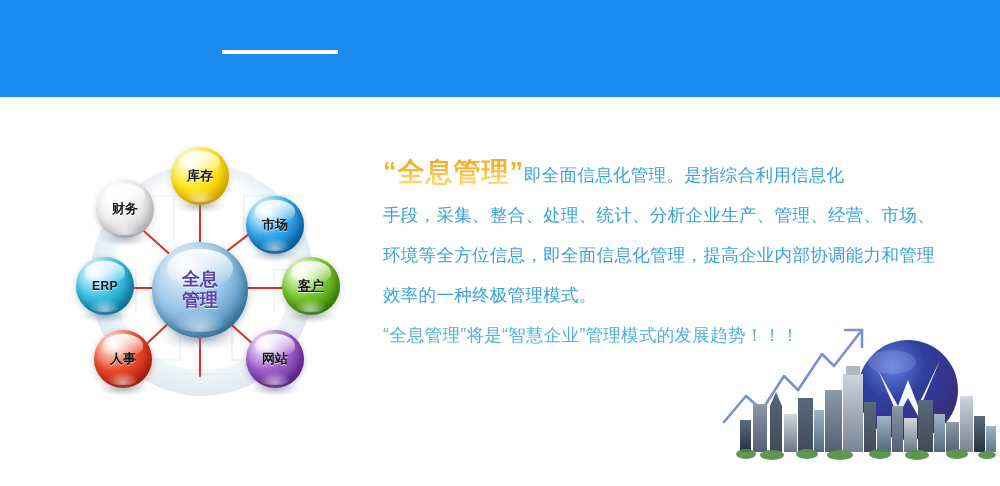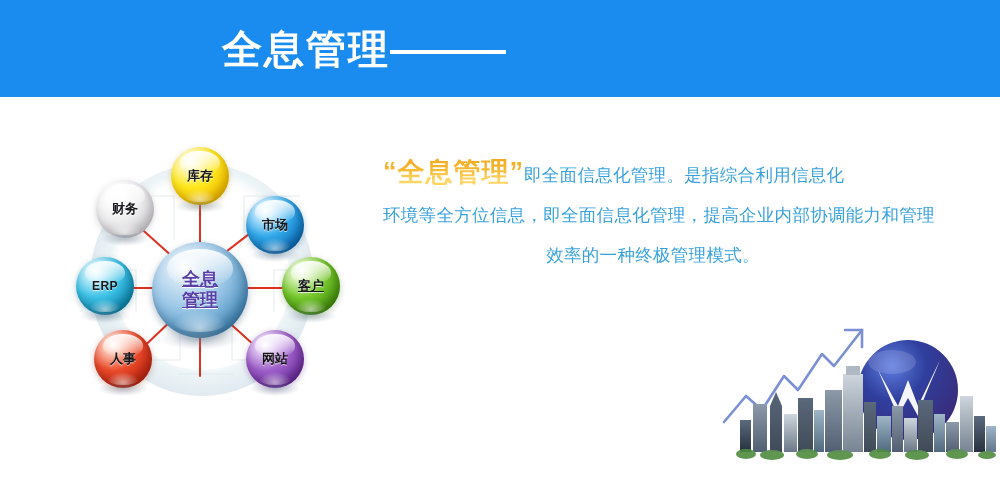--- a/index.html
+++ b/index.html
@@ -97,21 +97,20 @@
   }
 
   .n-center{
     left:108px;top:102px;width:96px;height:96px;font-size:0;
     background:radial-gradient(circle at 34% 26%, #ffffff 0%, #cfe4f4 18%, #9ec9e8 42%, #5b9cc9 72%, #2e6f9e 95%);
     box-shadow:inset -4px -6px 12px rgba(20,60,90,.45), 0 3px 7px rgba(40,70,100,.35);
   }
   .n-center .lbl{
     font-size:18px;line-height:21px;color:#5b3fa8;font-weight:bold;text-align:left;
     text-shadow:0 1px 0 rgba(255,255,255,.8);
-    text-decoration:underline;
   }
   .n-sub{width:58px;height:58px;font-size:13px;}
   .n-sub .lbl{font-size:13px;line-height:14px;text-align:center;}
   .n-sub.small .lbl{font-size:12px;}
 
   .n-kucun{left:127px;top:7px;
     background:radial-gradient(circle at 33% 25%, #ffffff 0%, #fff9c4 14%, #ffe81f 44%, #f5c400 72%, #c79400 97%);
     box-shadow:inset -3px -5px 10px rgba(150,110,0,.45), 0 2px 6px rgba(150,120,0,.30);}
   .n-caiwu{left:52px;top:40px;
     background:radial-gradient(circle at 33% 25%, #ffffff 0%, #fdfdfd 16%, #ededee 46%, #d5d3d6 74%, #b6b3ba 97%);
@@ -136,21 +135,21 @@
     background:radial-gradient(circle at 33% 25%, #ffffff 0%, #e2f7c9 13%, #76c72c 45%, #4d9a12 74%, #2f6b08 97%);
     box-shadow:inset -3px -5px 10px rgba(30,75,5,.45), 0 2px 6px rgba(50,100,20,.30);text-decoration:underline;}
   .n-shichang{left:202px;top:56px;
     background:radial-gradient(circle at 33% 25%, #ffffff 0%, #cdeeff 13%, #31a8ea 45%, #1378c0 74%, #0a5590 97%);
     box-shadow:inset -3px -5px 10px rgba(0,50,95,.45), 0 2px 6px rgba(10,70,120,.30);align-items:center;}
 
   
   .copy{
     position:absolute;left:383px;top:152px;width:540px;
   }
-  .copy p{margin:0;text-align:center;}
+  .copy p{margin:0;}
   .line{
     color:#38a2dd;font-size:17.5px;line-height:40px;letter-spacing:.3px;white-space:nowrap;
   }
   .lead-wrap{display:flex;align-items:baseline;white-space:nowrap;line-height:40px;}
   .lead-kw{
     font-size:27px;font-weight:bold;letter-spacing:1px;
     background:linear-gradient(to bottom, #f0a51c 0%, #f5b52c 40%, #ffd86a 72%, #f8c23a 100%);
     -webkit-background-clip:text;background-clip:text;color:transparent;
     -webkit-text-fill-color:transparent;
     text-shadow:none;
@@ -169,21 +168,20 @@
 </style>
 </head>
 <body>
 
 <div id="page">
 
   <div class="header">
 
 
     <div class="header-title">
-      <span class="title-main">全息管理</span>
       <span class="title-dash">———</span>
     </div>
 
   </div>
 
   <div class="diagram">
 
     <div class="diagram-ring"></div>
 
     <svg class="grid-faint" width="262" height="236" viewBox="0 0 262 236" aria-hidden="true">
@@ -254,23 +252,25 @@
 
   </div>
 
   <div class="copy">
 
     <p class="lead-wrap">
       <span class="lead-kw">“全息管理”</span>
       <span class="lead-rest">即全面信息化管理。是指综合利用信息化</span>
     </p>
 
+    <p class="line">手段，采集、整合、处理、统计、分析企业生产、管理、经营、市场、</p>
     <p class="line">环境等全方位信息，即全面信息化管理，提高企业内部协调能力和管理</p>
     <p class="line">效率的一种终极管理模式。</p>
 
+    <p class="closing">“全息管理”将是“智慧企业”管理模式的发展趋势！！！</p>
 
   </div>
 
   <div class="cityart">
     <svg width="288" height="168" viewBox="0 0 288 168" aria-hidden="true">
       <defs>
         <radialGradient id="sph" cx="34%" cy="26%" r="80%">
           <stop offset="0%" stop-color="#5f7de0"></stop>
           <stop offset="42%" stop-color="#2f3f9e"></stop>
           <stop offset="100%" stop-color="#3a2a78"></stop>

